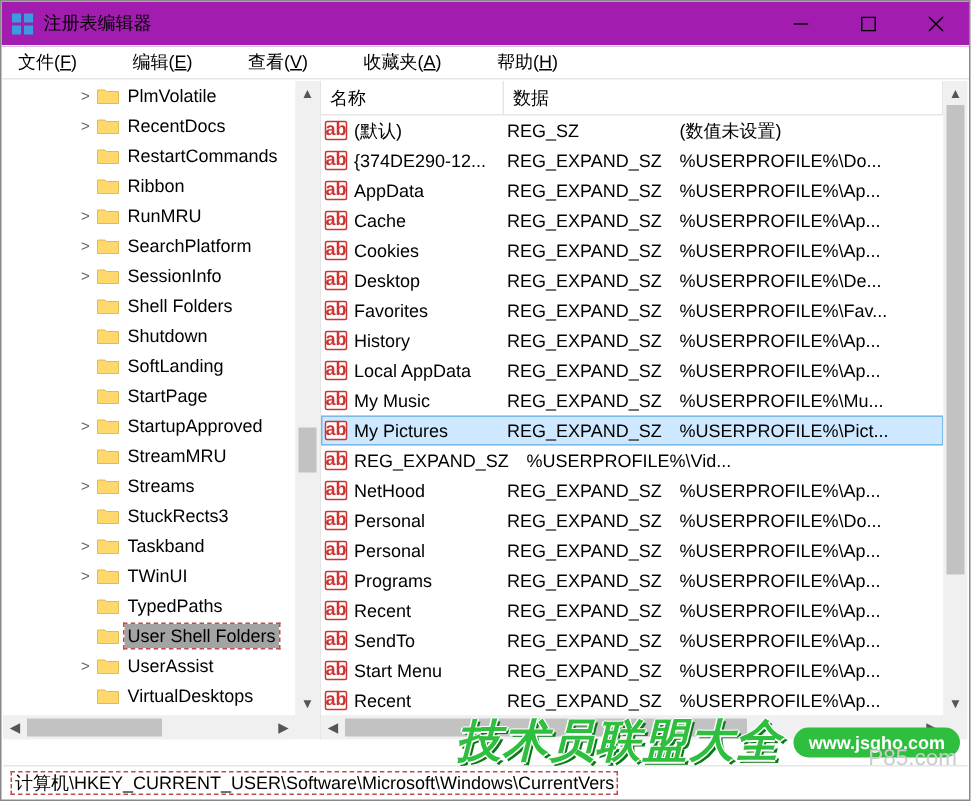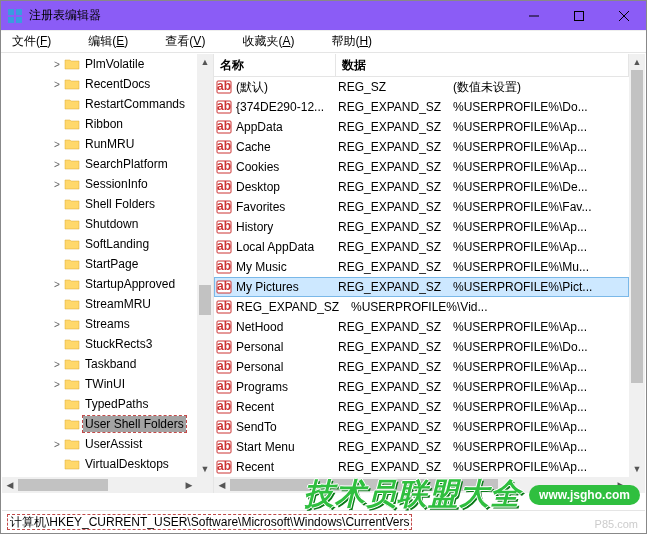--- a/index.html
+++ b/index.html
@@ -1,54 +1,54 @@
 <!DOCTYPE html>
 <html><head>
 <meta charset="utf-8">
 <style>
 *{box-sizing:border-box;margin:0;padding:0;font-family:"Microsoft YaHei","Segoe UI",sans-serif;font-size:12px;user-select:none;}
 body{width:647px;height:534px;background:#fff;position:relative;border:1px solid #888;overflow:hidden;}
-.titlebar{height:30px;background:#8b5cf6;display:flex;align-items:center;padding-left:6px;border-bottom:1px solid #eee;}
+.titlebar{height:30px;background:#a21caf;display:flex;align-items:center;padding-left:6px;border-bottom:1px solid #eee;}
 .titlebar .icon{width:16px;height:16px;margin-right:6px;}
 .titlebar .title{flex:1;color:#000;}
 .winbtn{width:45px;height:29px;display:flex;align-items:center;justify-content:center;color:#111}
 .menubar{height:22px;display:flex;align-items:center;padding:0 4px;border-bottom:1px solid #e5e5e5;gap:23px;}
 .menubar .mitem{padding:1px 7px;cursor:default;}
 .menubar .mitem u{text-decoration:underline}
 .client{position:absolute;top:53px;bottom:40px;left:1px;right:1px;display:flex;}
 .tree{width:212px;border-right:1px solid #e5e5e5;overflow:hidden;position:relative;}
 .tree-inner{position:absolute;top:0;left:0;right:16px;bottom:16px;overflow:hidden;}
 .tree-row{height:20px;display:flex;align-items:center;white-space:nowrap;padding-left:0;}
 .tree-row .ind{display:inline-block;height:100%;}
 .tree-row .exp{width:14px;text-align:center;color:#666;font-size:10px;}
 .tree-row .fld{width:16px;height:14px;margin-right:3px;}
 .tree-row .lbl{padding:1px 2px;}
 .tree-row.picked .lbl{outline:1px dashed #c24a4a;outline-offset:0px;background:#a3a3a3;}
 .list{flex:1;position:relative;overflow:hidden;}
 .list-inner{position:absolute;top:0;left:0;right:16px;bottom:16px;overflow:hidden;}
-.list-head{height:23px;display:flex;border-bottom:1px solid #e5e5e5;font-weight:bold;}
+.list-head{height:23px;display:flex;border-bottom:1px solid #e5e5e5;}
 .list-head .col{padding:3px 6px;border-right:1px solid #e5e5e5;}
 .col-n{width:122px}.col-t{width:115px}.col-d{flex:1}
 .list-row{height:20px;display:flex;align-items:center;}
 .list-row.sel{background:#cde8ff;outline:1px solid #7ab8e8;outline-offset:-1px;}
 .list-row .ic{width:20px;display:flex;align-items:center;justify-content:center;}
 .list-row .c{padding:0 2px;white-space:nowrap;overflow:hidden;text-overflow:ellipsis;}
 .c-n{width:102px}.c-t{width:115px}.c-d{flex:1}
 .vscroll{position:absolute;top:0;right:0;width:16px;bottom:16px;background:#f0f0f0;display:flex;flex-direction:column;}
 .hscroll{position:absolute;left:0;right:16px;bottom:0;height:16px;background:#f0f0f0;display:flex;}
 .sbbtn{width:16px;height:16px;background:#f0f0f0;display:flex;align-items:center;justify-content:center;color:#555;font-size:9px;}
 .sbtrack{flex:1;position:relative;background:#f0f0f0;}
 .sbthumb{position:absolute;background:#c2c2c2;}
 .corner{position:absolute;right:0;bottom:0;width:16px;height:16px;background:#f0f0f0;}
 .status{position:absolute;left:1px;right:1px;bottom:1px;height:22px;border-top:1px solid #e5e5e5;padding:3px 6px;white-space:nowrap;overflow:hidden;}
 .status span{outline:1px dashed #c24a4a;padding:0 2px;}
 .watermark{position:absolute;right:6px;bottom:18px;display:flex;align-items:center;gap:8px;pointer-events:none;}
 .wm-txt{font-size:30px;font-weight:900;color:#2fbf3f;text-shadow:-1px 0 #fff,1px 0 #fff,0 -1px #fff,0 1px #fff,2px 2px 0 #0a7a18;font-style:italic;letter-spacing:1px;}
 .wm-url{background:#2fbf3f;color:#fff;padding:3px 10px;border-radius:11px;font-size:12px;font-weight:bold;}
-.wm-id{position:absolute;right:8px;bottom:3px;font-size:11px;color:#ccc;}
+.wm-id{position:absolute;right:8px;bottom:19px;font-size:15px;color:#ccc;}
 </style>
 </head>
 <body>
 
 <div class="titlebar">
   <span class="icon">
     <svg width="16" height="16">
         <rect x="1" y="1" width="6" height="6" fill="#3a9be0"></rect>
         <rect x="9" y="1" width="6" height="6" fill="#3a9be0"></rect>
         <rect x="1" y="9" width="6" height="6" fill="#3a9be0"></rect>

